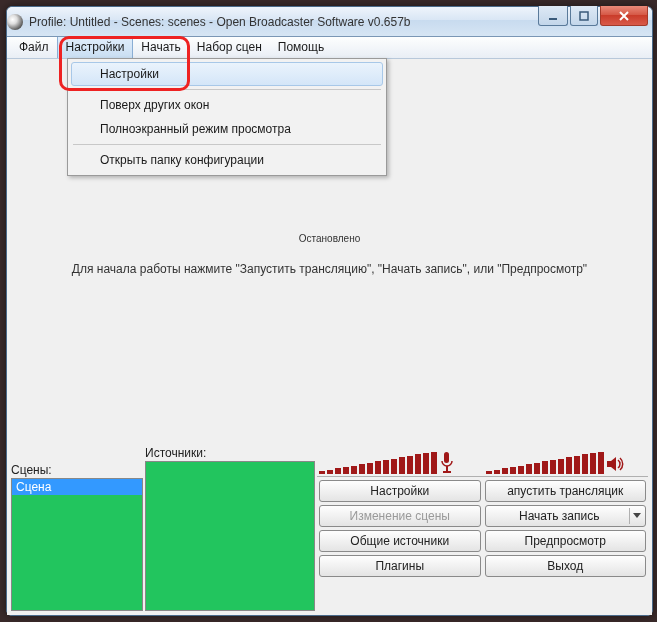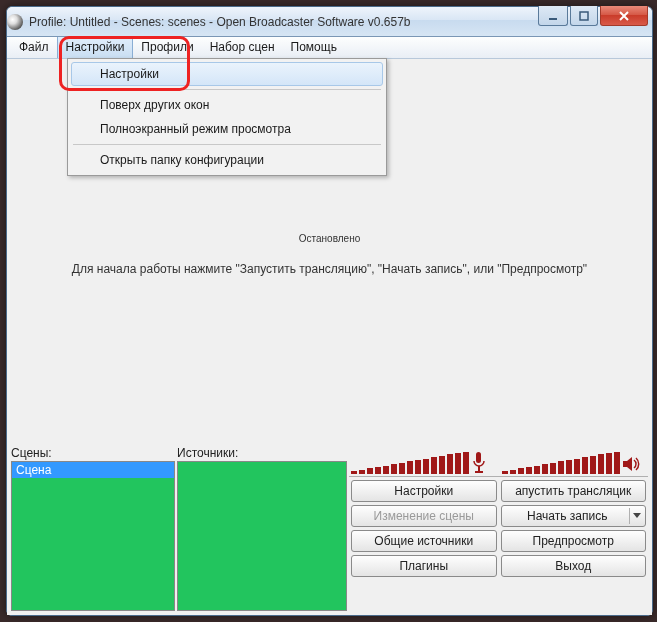--- a/index.html
+++ b/index.html
@@ -104,21 +104,21 @@
   color: #333;
 }
 .preview .status { font-size: 10px; }
 .preview .hint { font-size: 12px; text-align: center; }
 
 .bottom {
   height: 165px;
   display: flex; gap: 2px;
 }
 .panel { display: flex; flex-direction: column; }
-.panel.scenes { width: 164px; }
+.panel.scenes { width: 132px; margin-top: 17px; }
 .panel.sources { width: 170px; }
 .panel-label { color: #222; margin-bottom: 1px; }
 .listbox {
   flex: 1;
   background: #22c55e;
   border: 1px solid #888;
   overflow: hidden;
 }
 .listrow {
   padding: 1px 4px;
@@ -189,21 +189,21 @@
         <svg width="12" height="10">
             <path d="M2 1 L10 9 M10 1 L2 9" stroke="currentColor" stroke-width="2"></path>
           </svg>
       </div>
     </div>
   </div>
 
   <div class="menubar">
     <div class="menuitem">Файл</div>
     <div class="menuitem open">Настройки</div>
-    <div class="menuitem">Профили</div>
+    <div class="menuitem">Начать</div>
     <div class="menuitem">Набор сцен</div>
     <div class="menuitem">Помощь</div>
   </div>
 
   <div class="content">
     <div class="preview">
       <div class="status">Остановлено</div>
       <div class="hint">Для начала работы нажмите "Запустить трансляцию", "Начать запись", или "Предпросмотр"</div>
     </div>
 

